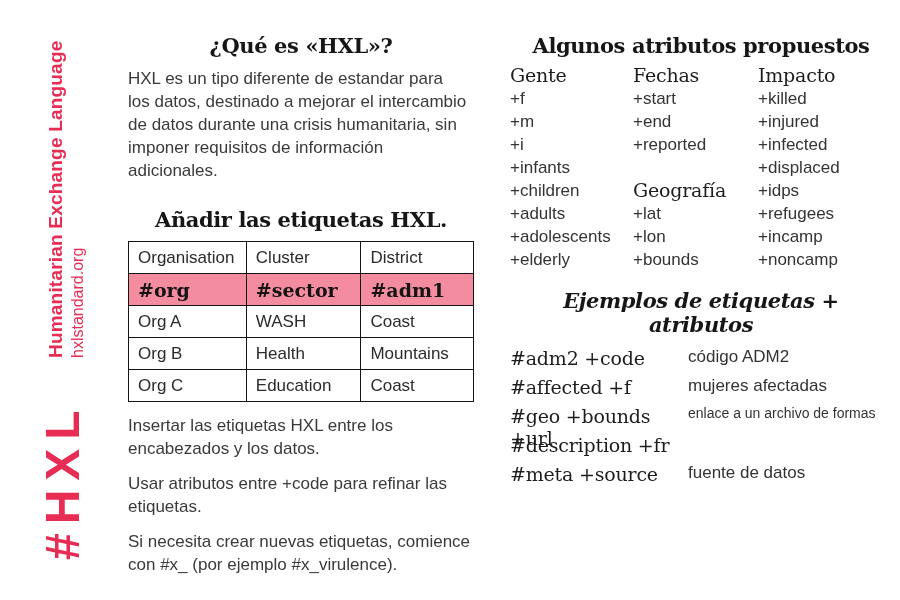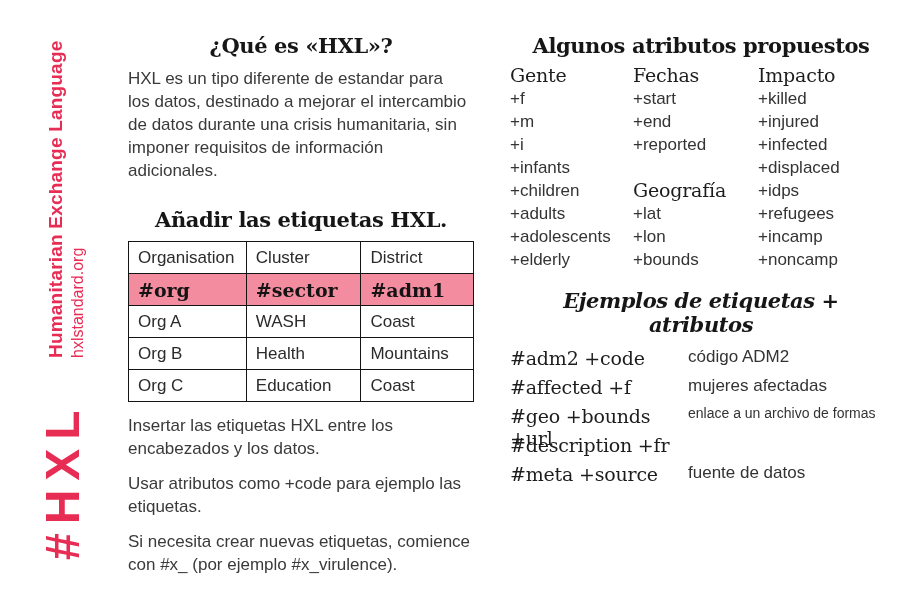--- a/index.html
+++ b/index.html
@@ -138,21 +138,21 @@
         <tr>
           <td class="c1">Org C</td>
           <td class="c2">Education</td>
           <td class="c3">Coast</td>
         </tr>
       </tbody>
     </table>
 
     <p class="body note">Insertar las etiquetas HXL entre los
 encabezados y los datos.</p>
-    <p class="body note">Usar atributos como +code para ejemplo las
+    <p class="body note">Usar atributos entre +code para refinar las
 etiquetas.</p>
     <p class="body note">Si necesita crear nuevas etiquetas, comience
 con #x_ (por ejemplo #x_virulence).</p>
   </section>
 
   <section class="col-right">
     <h2>Algunos atributos propuestos</h2>
 
     <div class="attr-grid">
       <div class="attr-col">

